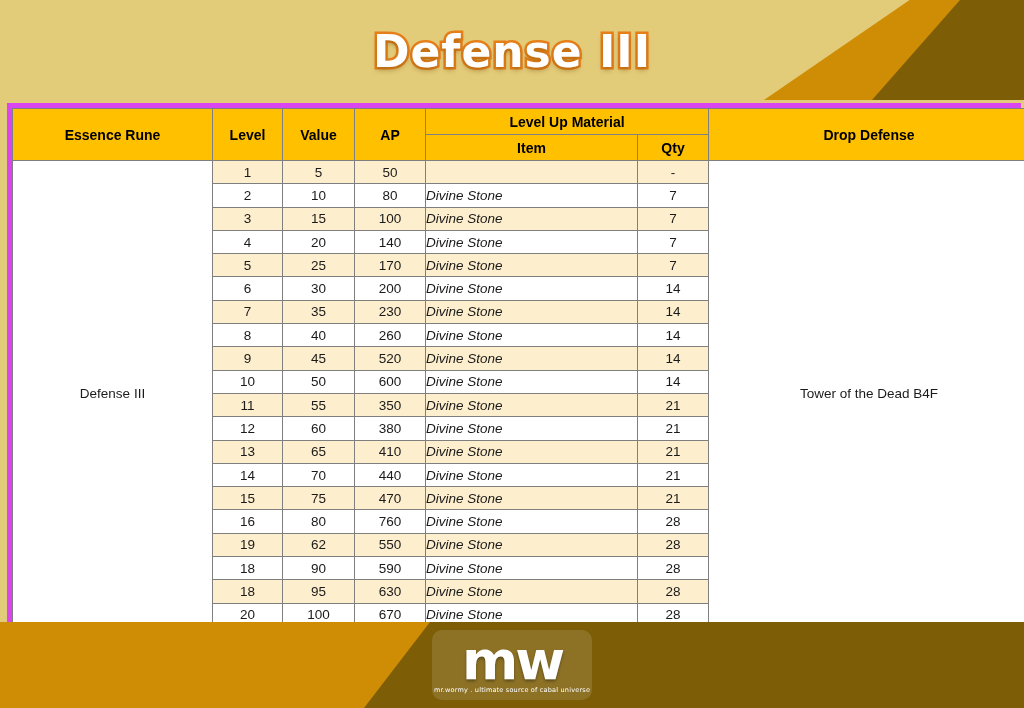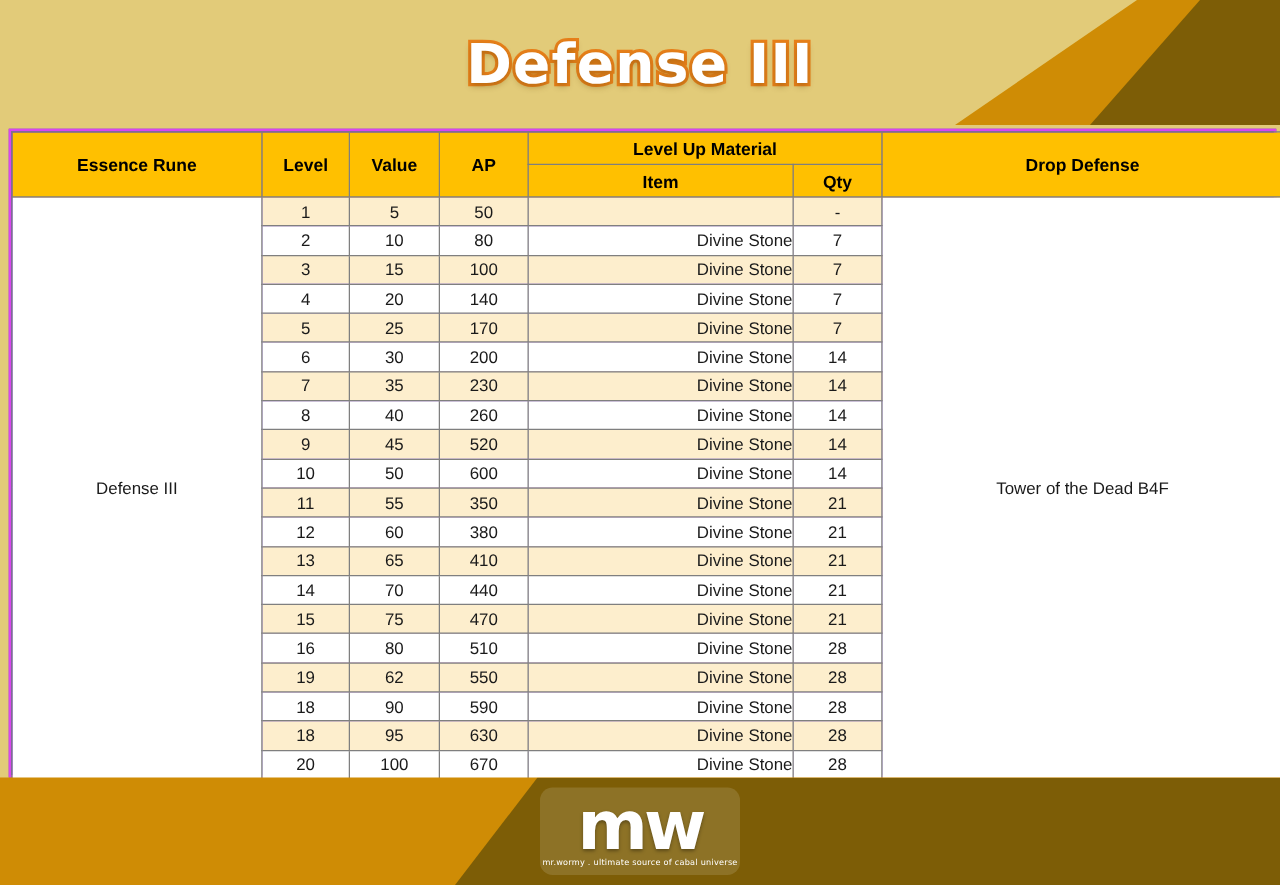--- a/index.html
+++ b/index.html
@@ -29,40 +29,40 @@
     font-family:"DejaVu Sans", sans-serif;
     font-size:44px;font-weight:bold;letter-spacing:1px;
     color:#ffffff;
     -webkit-text-stroke:5px #e8801a;
     paint-order:stroke fill;
     text-shadow:0 3px 5px rgba(120,80,10,.45);
   }
   
   #sheet{
     position:absolute;left:7px;top:103px;width:1014px;height:519px;
-    background:#6d28d9;
-    border:2px solid #d946ef;
+    background:#eab308;
+    border:5px solid #d946ef;
     box-sizing:border-box;
   }
   table{border-collapse:collapse;width:100%;table-layout:fixed;}
   th,td{
     border:1px solid #7f7f7f;
     font-size:13.5px;color:#1a1a1a;text-align:center;
     padding:0;
     box-sizing:border-box;
   }
   thead th{
     background:#ffc000;font-weight:bold;font-size:14px;color:#000;
     height:26px;
   }
   thead th.tall{height:52px;}
   tbody td{height:23.3px;background:#ffffff;}
   tbody tr.alt td{background:#fdeecd;}
   td.rune,td.drop{background:#ffffff !important;font-size:13.5px;}
-  td.item{text-align:right;}
+  td.item{text-align:left;font-style:italic;}
   .c-rune{width:200px;}
   .c-level{width:70px;}
   .c-value{width:72px;}
   .c-ap{width:71px;}
   .c-item{width:212px;}
   .c-qty{width:71px;}
   .c-drop{width:321px;}
   
   #wm{
     position:absolute;left:0;top:110px;width:1024px;height:500px;
@@ -253,21 +253,21 @@
         <tr class="alt">
           <td>15</td>
           <td>75</td>
           <td>470</td>
           <td class="item">Divine Stone</td>
           <td>21</td>
         </tr>
         <tr>
           <td>16</td>
           <td>80</td>
-          <td>510</td>
+          <td>760</td>
           <td class="item">Divine Stone</td>
           <td>28</td>
         </tr>
         <tr class="alt">
           <td>19</td>
           <td>62</td>
           <td>550</td>
           <td class="item">Divine Stone</td>
           <td>28</td>
         </tr>

